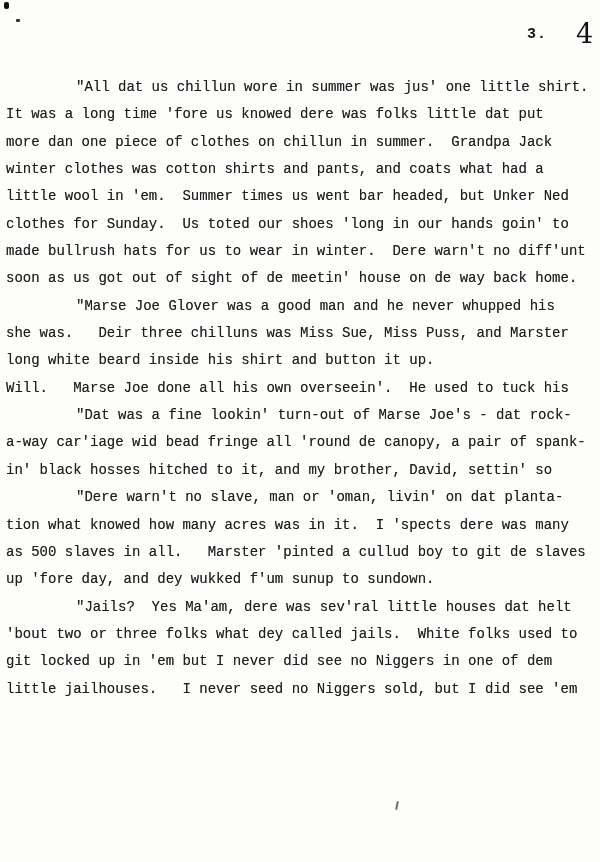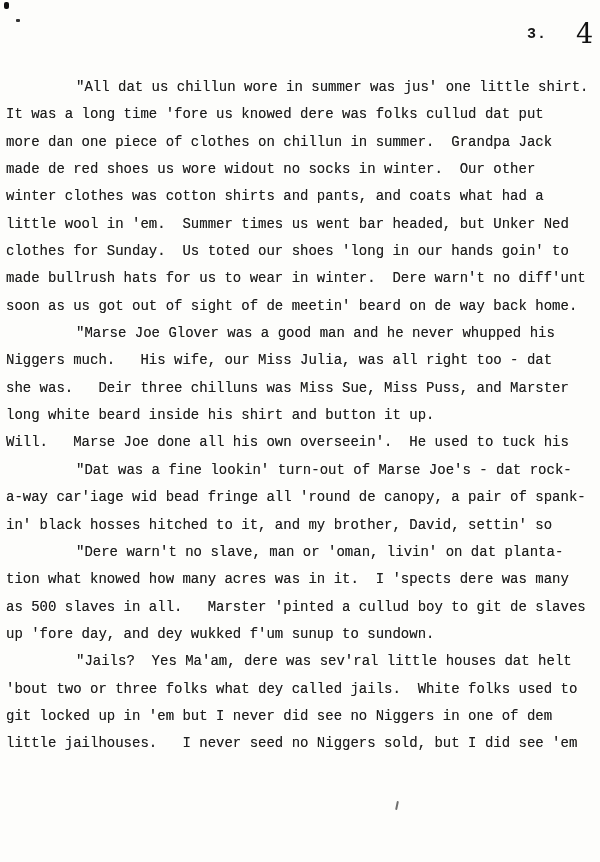--- a/index.html
+++ b/index.html
@@ -64,30 +64,28 @@
 <div class="page">
   <span class="speck speck-a"></span>
   <span class="speck speck-b"></span>
 
   <div class="pagenum-typed">3.</div>
 
   <div class="pagenum-hand">4</div>
 
   <div class="text-block">
       <div class="line indent">"All dat us chillun wore in summer was jus' one little shirt.</div>
-      <div class="line">It was a long time 'fore us knowed dere was folks cullud dat put</div>
+      <div class="line">It was a long time 'fore us knowed dere was folks little dat put</div>
       <div class="line">more dan one piece of clothes on chillun in summer.  Grandpa Jack</div>
-      <div class="line">made de red shoes us wore widout no socks in winter.  Our other</div>
       <div class="line">winter clothes was cotton shirts and pants, and coats what had a</div>
       <div class="line">little wool in 'em.  Summer times us went bar headed, but Unker Ned</div>
       <div class="line">clothes for Sunday.  Us toted our shoes 'long in our hands goin' to</div>
       <div class="line">made bullrush hats for us to wear in winter.  Dere warn't no diff'unt</div>
-      <div class="line">soon as us got out of sight of de meetin' beard on de way back home.</div>
+      <div class="line">soon as us got out of sight of de meetin' house on de way back home.</div>
       <div class="line indent">"Marse Joe Glover was a good man and he never whupped his</div>
-      <div class="line">Niggers much.   His wife, our Miss Julia, was all right too - dat</div>
       <div class="line">she was.   Deir three chilluns was Miss Sue, Miss Puss, and Marster</div>
       <div class="line">long white beard inside his shirt and button it up.</div>
       <div class="line">Will.   Marse Joe done all his own overseein'.  He used to tuck his</div>
       <div class="line indent">"Dat was a fine lookin' turn-out of Marse Joe's - dat rock-</div>
       <div class="line">a-way car'iage wid bead fringe all 'round de canopy, a pair of spank-</div>
       <div class="line">in' black hosses hitched to it, and my brother, David, settin' so</div>
       <div class="line indent">"Dere warn't no slave, man or 'oman, livin' on dat planta-</div>
       <div class="line">tion what knowed how many acres was in it.  I 'spects dere was many</div>
       <div class="line">as 500 slaves in all.   Marster 'pinted a cullud boy to git de slaves</div>
       <div class="line">up 'fore day, and dey wukked f'um sunup to sundown.</div>

